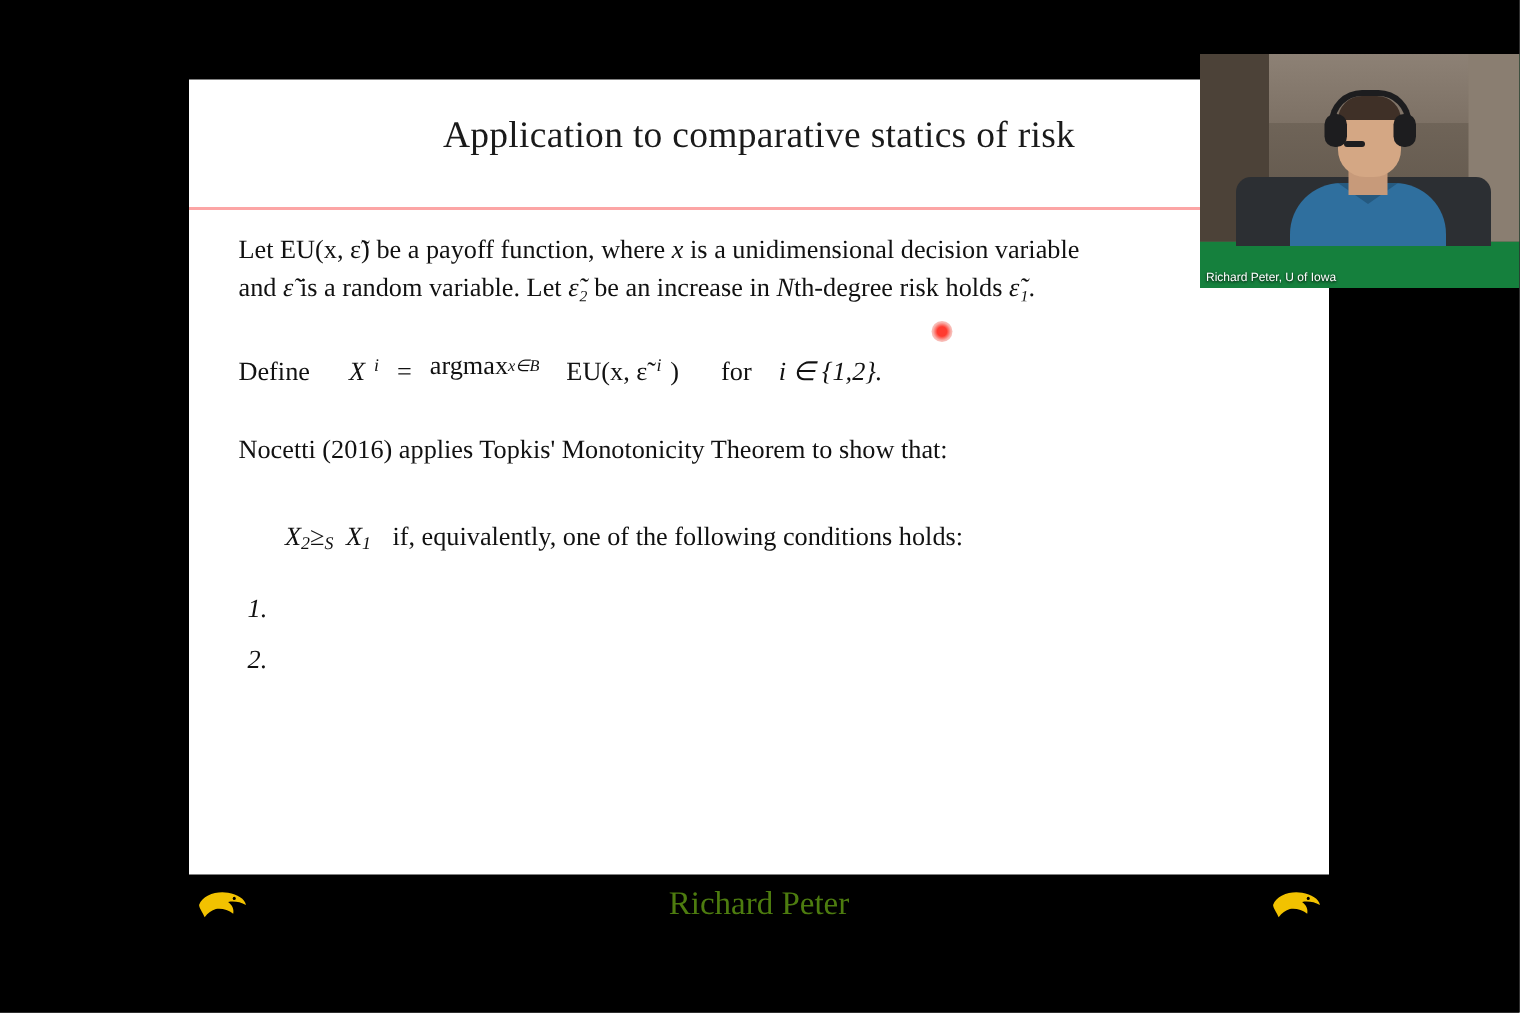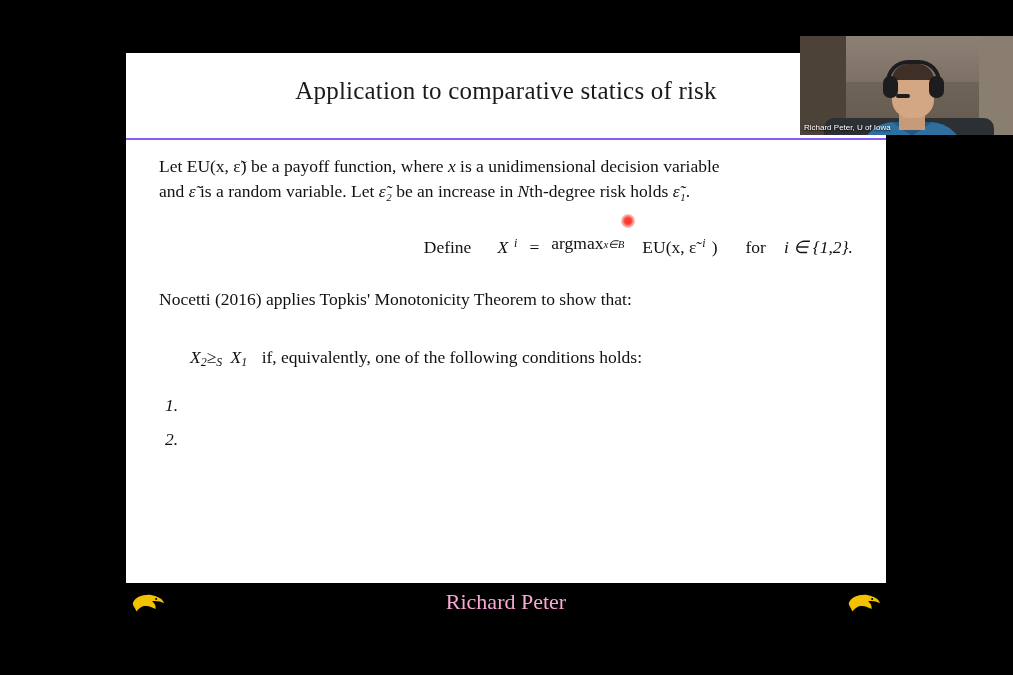--- a/index.html
+++ b/index.html
@@ -25,21 +25,21 @@
     position: absolute;
     left: 126px;
     top: 53px;
     width: 760px;
     height: 530px;
     background: #ffffff;
   }
   #slide-title-area {
     position: relative;
     height: 85px;
-    border-bottom: 2px solid #8b5cf6;
+    border-bottom: 2px solid #fca5a5;
   }
   #slide-title {
     position: absolute;
     left: 0;
     right: 0;
     top: 24px;
     text-align: center;
     font-size: 25px;
     color: #1a1a1a;
     font-family: "Liberation Serif", serif;
@@ -120,21 +120,21 @@
     top: 586px;
     width: 760px;
     height: 36px;
   }
   #presenter-name {
     position: absolute;
     left: 0;
     right: 0;
     top: 3px;
     text-align: center;
-    color: #f9a8d4;
+    color: #4d7c0f;
     font-size: 22px;
     font-family: "Liberation Serif", serif;
   }
   .logo-box {
     position: absolute;
     top: 0;
     width: 44px;
     height: 33px;
     background: #000000;
     display: flex;
@@ -147,23 +147,23 @@
     width: 34px;
     height: 20px;
   }
 
   
   #webcam {
     position: absolute;
     left: 800px;
     top: 36px;
     width: 213px;
-    height: 99px;
+    height: 156px;
     overflow: hidden;
-    background: #ef4444;
+    background: #15803d;
   }
   #cam-wall-top {
     position: absolute;
     left: 0; top: 0; width: 100%; height: 46px;
     background: linear-gradient(180deg,#8d8175 0%, #7d7165 100%);
   }
   #cam-wall-bot {
     position: absolute;
     left: 0; top: 46px; width: 100%; height: 79px;
     background: linear-gradient(180deg,#6f6458 0%, #5e5449 100%);
@@ -294,21 +294,21 @@
       <div id="slide-title">Application to comparative statics of risk</div>
     </div>
 
     <div id="slide-body">
 
       <div class="para">
         <span>Let </span><span class="bb">EU(x, ε̃)</span><span> be a payoff function, where </span><span class="mathi">x</span><span> is a unidimensional decision variable</span><br>
         <span>and </span><span class="mathi">ε̃</span><span> is a random variable. Let </span><span class="mathi">ε̃₂</span><span> be an increase in </span><span class="mathi">N</span><span>th-degree risk holds </span><span class="mathi">ε̃₁</span><span>.</span>
       </div>
 
-      <div class="blk define-row" style="margin-top:30px;justify-content:flex-end;">
+      <div class="blk define-row" style="margin-top:30px;">
         <span>Define</span>
         <span style="display:inline-block;width:14px;"></span>
         <span class="mathi">X</span>
           <sub>i</sub>
         <span style="margin:0 6px;">=</span>
         <span class="argmax-stack">
           <span class="argmax-top">argmax</span>
           <span class="argmax-bot">x∈B</span>
         </span>
         <span style="display:inline-block;width:6px;"></span>

